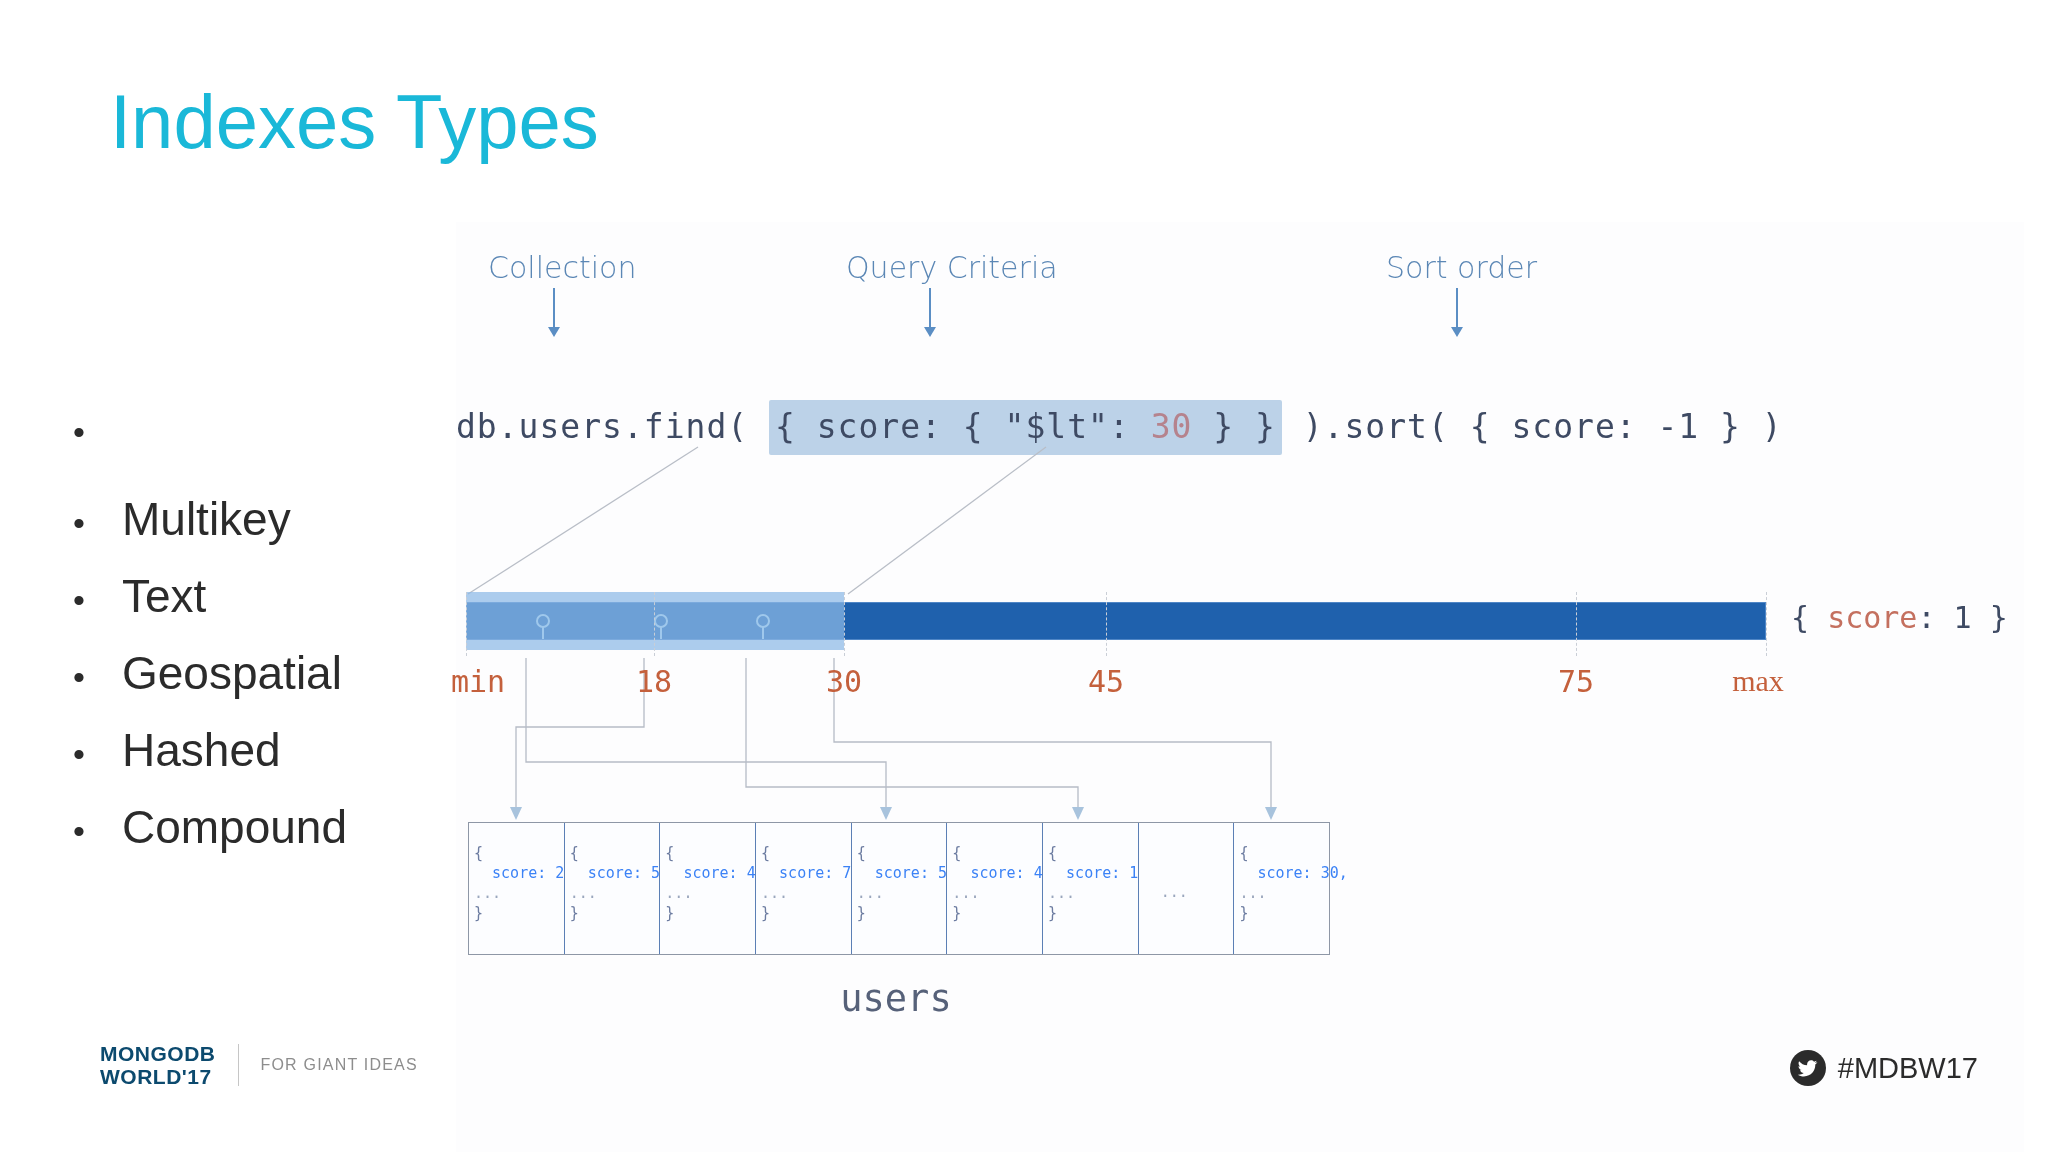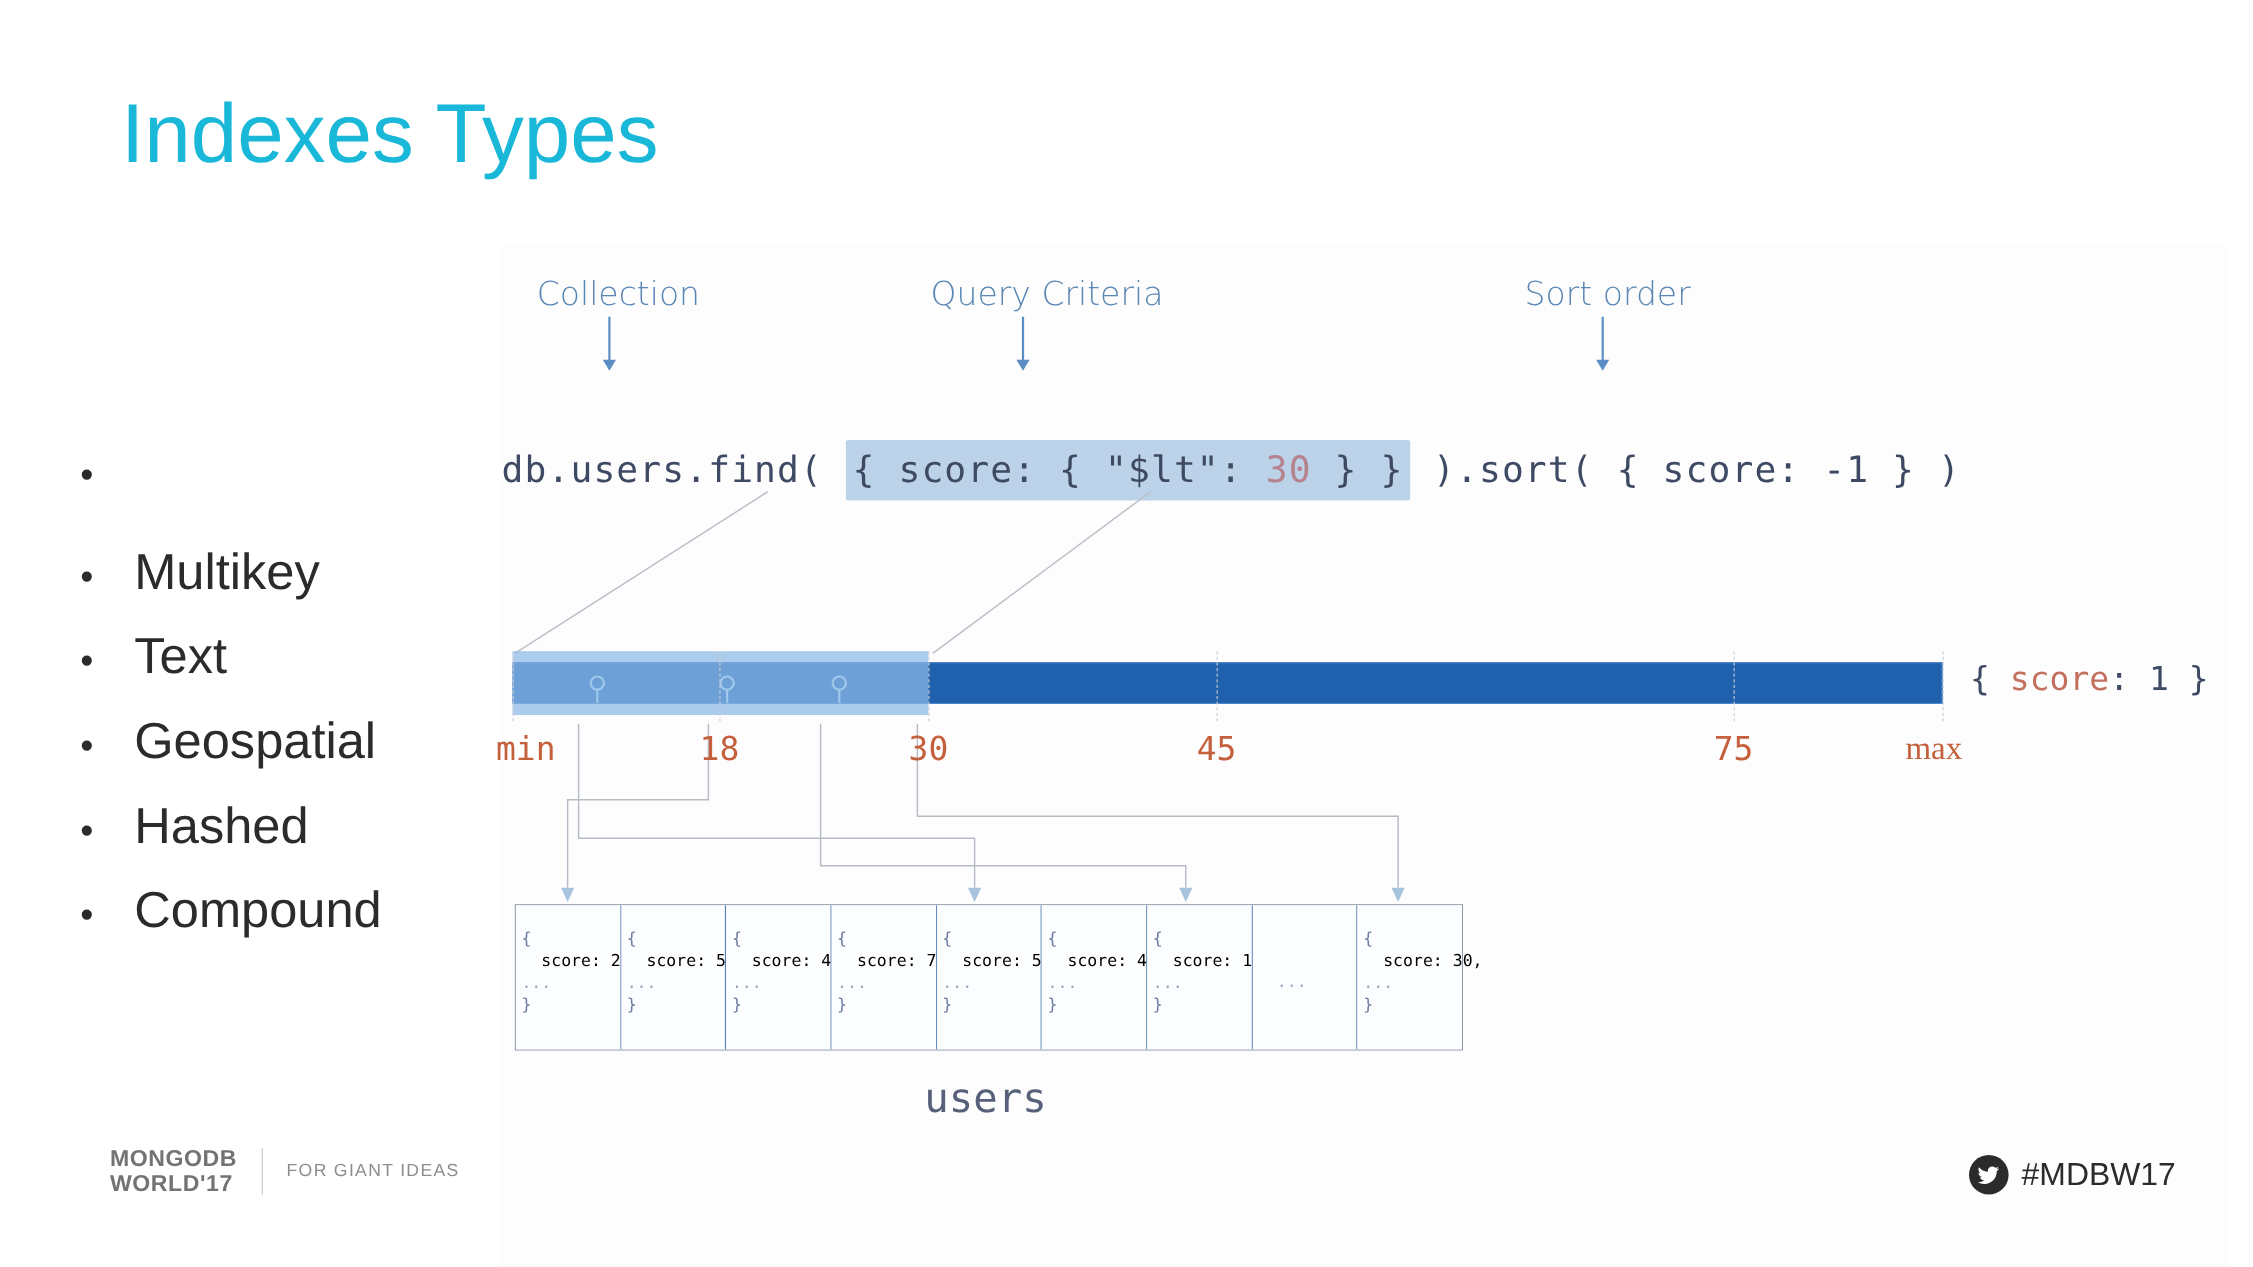--- a/index.html
+++ b/index.html
@@ -205,21 +205,21 @@
   .doc-code {
     position: absolute;
     left: 5px;
     top: 20px;
     font-family: "DejaVu Sans Mono", monospace;
     font-size: 15px;
     line-height: 20px;
     color: #6b7ba0;
     white-space: pre;
   }
-  .doc-code .s { color: #000000; margin-top: 39px; }
+  .doc-code .s { color: #3b82f6; margin-top: 39px; }
   .doc-code .dots { color: #9aa6bd; }
   .doc-ellipsis {
     position: absolute;
     left: 22px;
     top: 60px;
     font-family: "DejaVu Sans Mono", monospace;
     font-size: 15px;
     color: #9aa6bd;
   }
 
@@ -250,21 +250,21 @@
     left: 100px;
     top: 1042px;
     display: flex;
     align-items: center;
   }
   #logo-mark {
     font-family: "Liberation Sans", sans-serif;
     font-weight: bold;
     font-size: 21px;
     line-height: 23px;
-    color: #737373;
+    color: #0c4a6e;
     letter-spacing: 0.5px;
   }
   #logo-divider {
     width: 1px;
     height: 42px;
     background: #c6c6c6;
     margin: 0 22px;
   }
   #logo-tagline {
     font-size: 16px;

